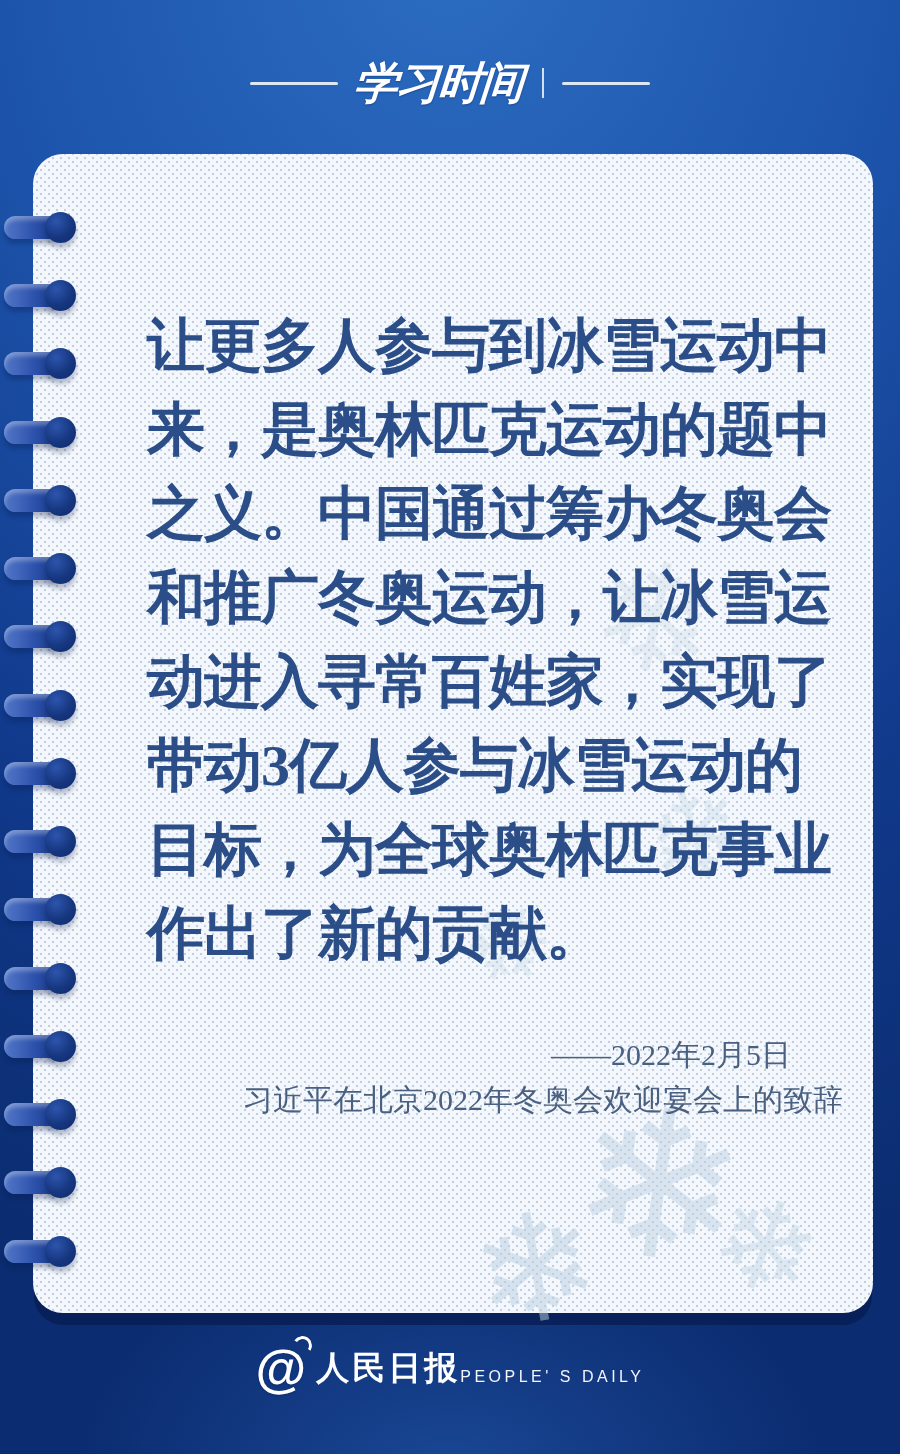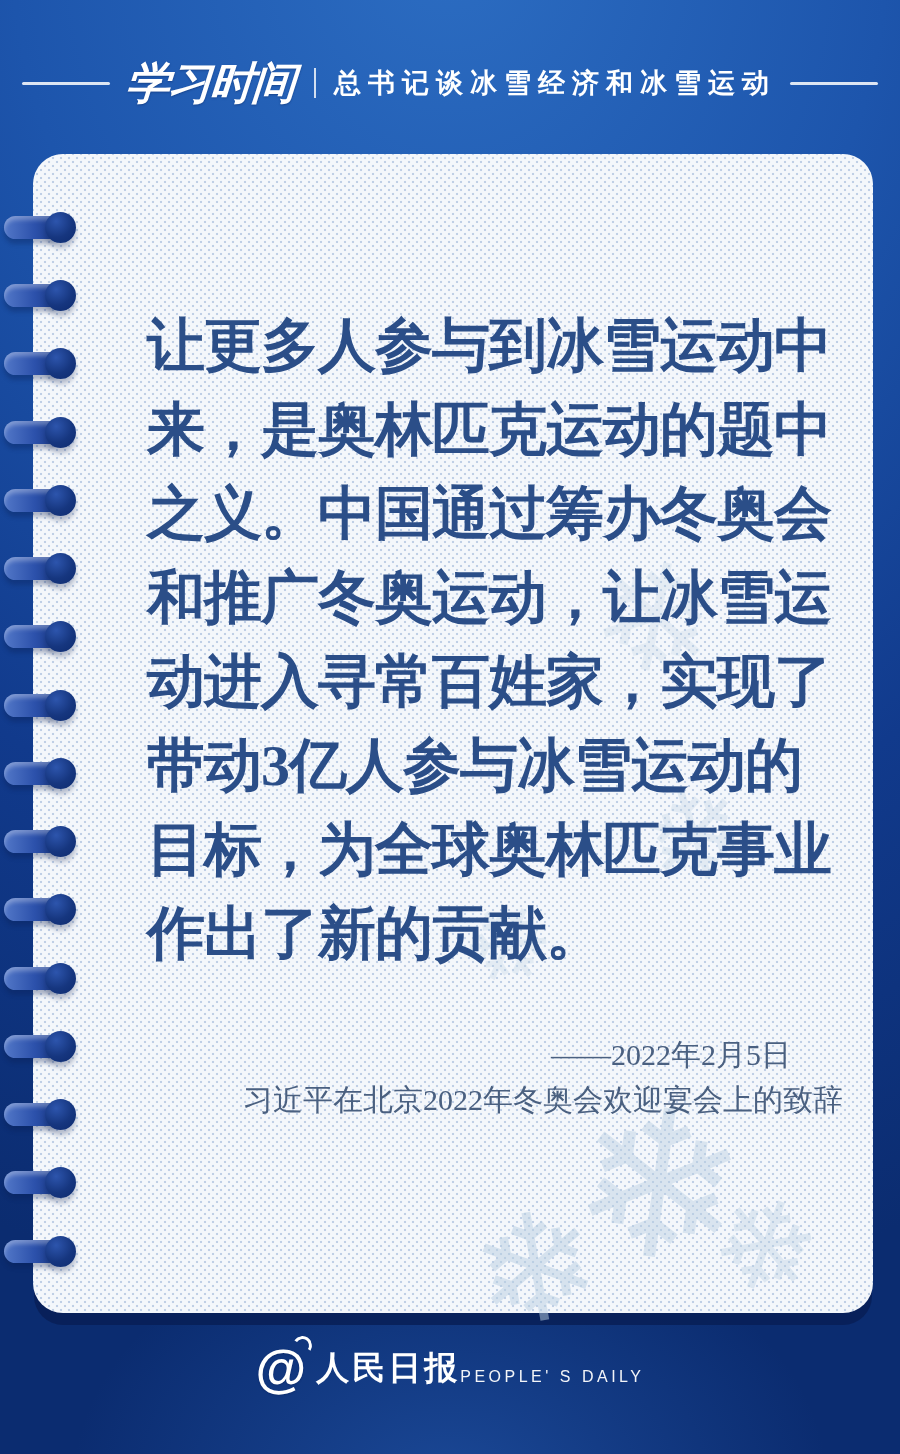--- a/index.html
+++ b/index.html
@@ -107,21 +107,20 @@
 </style>
 </head>
 <body>
 
 <div class="poster">
 
   <div class="header">
     <span class="h-line"></span>
     <span class="brand">学习时间</span>
     <span class="h-divider"></span>
-    <span class="subtitle">总书记谈冰雪经济和冰雪运动</span>
     <span class="h-line"></span>
   </div>
 
   <div class="card">
 
     <span class="flake" style="left:560px;top:390px;font-size:150px;opacity:.25;transform:rotate(12deg);">❄</span>
     <span class="flake" style="left:610px;top:620px;font-size:125px;opacity:.30;transform:rotate(-18deg);">❄</span>
     <span class="flake" style="left:430px;top:740px;font-size:105px;opacity:.28;transform:rotate(25deg);">❄</span>
     <span class="flake" style="left:540px;top:930px;font-size:205px;opacity:.45;transform:rotate(8deg);">❄</span>
     <span class="flake" style="left:440px;top:1040px;font-size:150px;opacity:.50;transform:rotate(-10deg);">❄</span>

